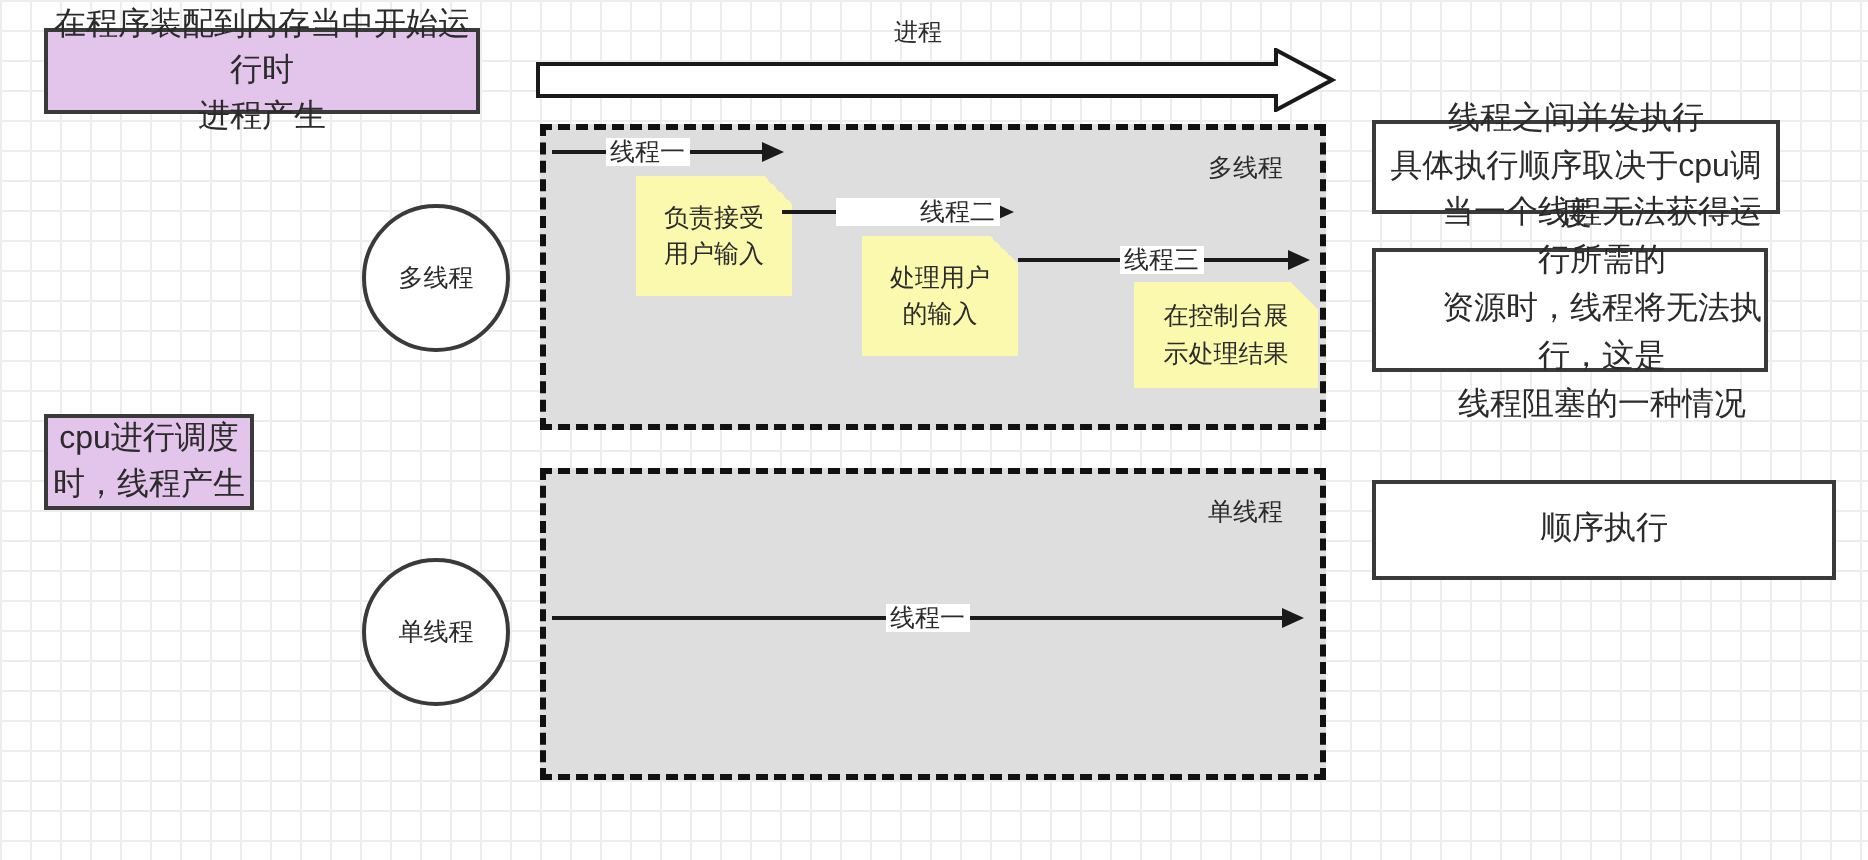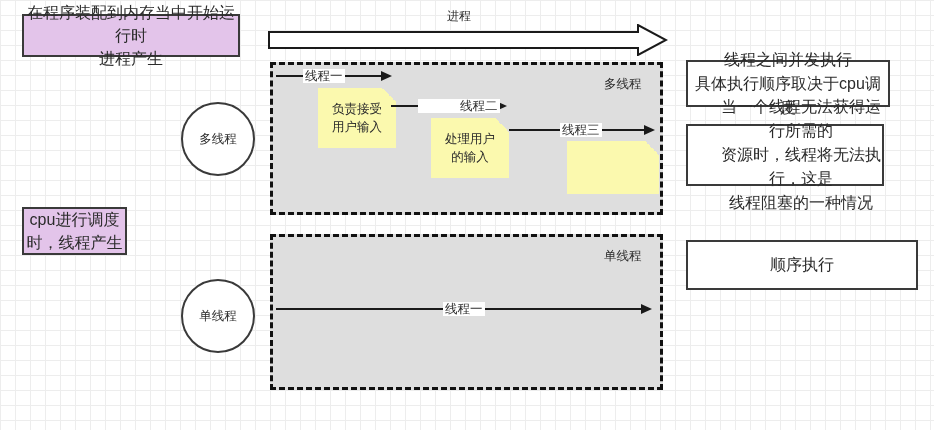--- a/index.html
+++ b/index.html
@@ -183,20 +183,22 @@
     <span>处理用户
 的输入</span>
   </div>
 
   <div class="arrow-line" style="left:509px; top:129px; width:136px;"></div>
   <div class="arrow-head" style="left:644px; top:125px;"></div>
   <div class="arrow-label" style="left:560px; top:123px;">线程三</div>
 
   <div class="abs sticky" style="left:536px; top:141px; width:92px; height:53px;">
     <span class="fold"></span>
+    <span>在控制台展
+示处理结果</span>
   </div>
 
   <div class="abs dashed-zone" style="left:270px; top:234px; width:393px; height:156px;"></div>
 
   <div class="zone-label" style="left:604px; top:248px;">单线程</div>
 
   <div class="arrow-line" style="left:276px; top:308px; width:366px;"></div>
   <div class="arrow-head" style="left:641px; top:304px;"></div>
   <div class="arrow-label" style="left:443px; top:302px;">线程一</div>
 

